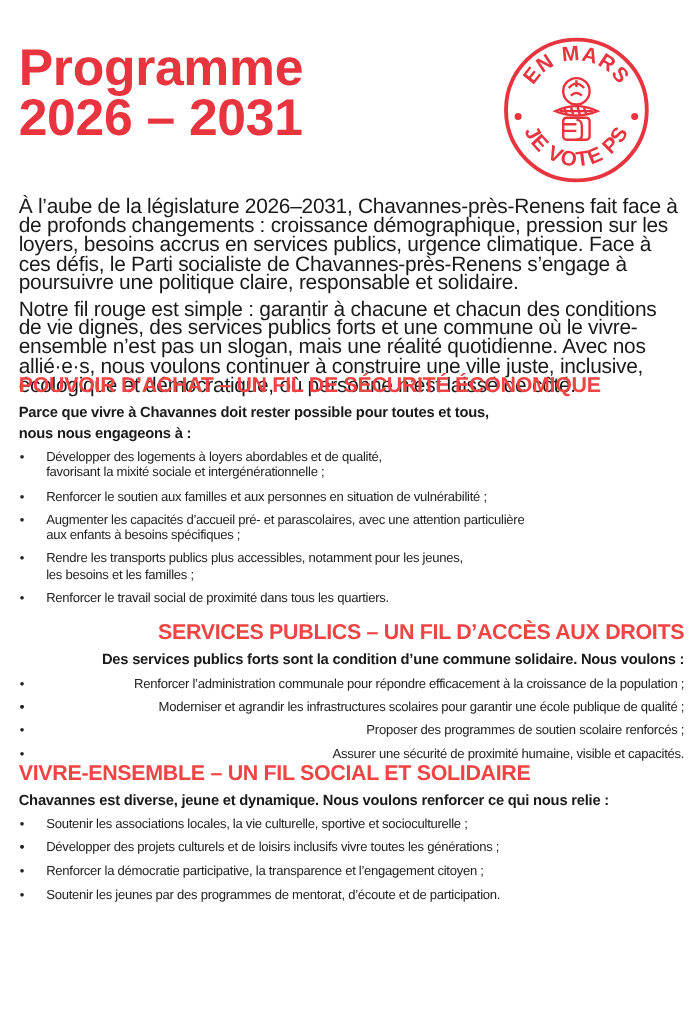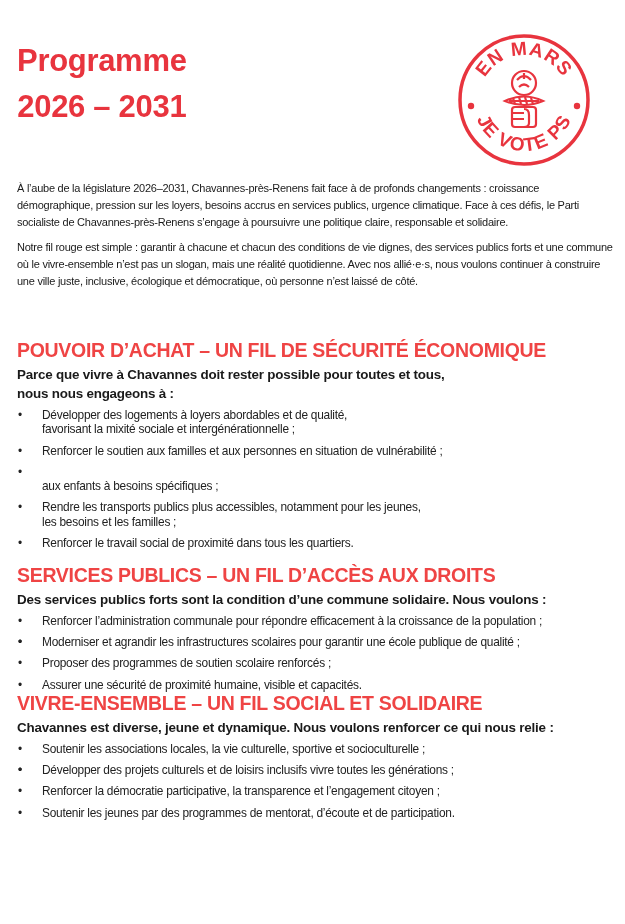--- a/index.html
+++ b/index.html
@@ -3,45 +3,45 @@
   <meta charset="utf-8">
   <style>
     html, body { margin: 0; padding: 0; background: #ffffff; }
     body {
       width: 625px; height: 924px; position: relative; overflow: hidden;
       font-family: "Liberation Sans", sans-serif; color: #1a1a1a;
     }
     .title {
       position: absolute; left: 17px; top: 38px; margin: 0;
       color: #e8343e; font-family: "Liberation Sans", sans-serif;
-      font-weight: bold; font-size: 31px; line-height: 46px; letter-spacing: -0.3px; text-align: center;
+      font-weight: bold; font-size: 47px; line-height: 46px; letter-spacing: -0.3px;
     }
     .logo { position: absolute; left: 457px; top: 33px; width: 134px; height: 134px; }
     .intro {
       position: absolute; left: 17px; top: 180px; width: 600px;
-      font-size: 11px; line-height: 17.2px; letter-spacing: -0.25px;
+      font-size: 19px; line-height: 17.2px; letter-spacing: -0.25px;
     }
     .intro p { margin: 0 0 7px 0; }
     .section { position: absolute; left: 17px; width: 605px; }
     .section h2 {
       margin: 0; color: #ef4444; font-size: 19.5px; line-height: 23px;
       font-weight: bold; letter-spacing: -0.3px;
     }
     .section .lead {
       margin: 3px 0 5px 0; font-weight: bold; font-size: 13.4px; line-height: 19px;
       letter-spacing: -0.2px;
     }
     .section ul { list-style: none; margin: 0; padding: 0; }
     .section li {
       position: relative; padding-left: 25px; font-size: 11.9px; line-height: 14.4px;
       letter-spacing: -0.25px; margin-bottom: 6.8px; color: #222;
     }
     .section li .bullet { position: absolute; left: 1px; top: 0; }
     #sec1 { top: 339px; }
-    #sec2 { top: 564px; }
+    #sec2 { top: 564px; text-align: right; }
     #sec3 { top: 692px; }
   </style>
 </head>
 <body>
 
 <h1 class="title">
   <span>Programme</span><br>
   <span>2026 – 2031</span>
 </h1>
 
@@ -78,21 +78,21 @@
 
 <section class="section" id="sec1">
   <h2>POUVOIR D’ACHAT – UN FIL DE SÉCURITÉ ÉCONOMIQUE</h2>
   <div class="lead">
     <span>Parce que vivre à Chavannes doit rester possible pour toutes et tous,</span><br>
     <span>nous nous engageons à :</span>
   </div>
   <ul>
     <li><span class="bullet">•</span><span>Développer des logements à loyers abordables et de qualité,</span><br><span>favorisant la mixité sociale et intergénérationnelle ;</span></li>
     <li><span class="bullet">•</span><span>Renforcer le soutien aux familles et aux personnes en situation de vulnérabilité ;</span></li>
-    <li><span class="bullet">•</span><br><span>aux enfants à besoins spécifiques ;</span></li>
+    <li><span class="bullet">•</span><span>Augmenter les capacités d’accueil pré- et parascolaires, avec une attention particulière</span><br><span>aux enfants à besoins spécifiques ;</span></li>
     <li><span class="bullet">•</span><span>Rendre les transports publics plus accessibles, notamment pour les jeunes,</span><br><span>les besoins et les familles ;</span></li>
     <li><span class="bullet">•</span><span>Renforcer le travail social de proximité dans tous les quartiers.</span></li>
   </ul>
 </section>
 
 <section class="section" id="sec2">
   <h2>SERVICES PUBLICS – UN FIL D’ACCÈS AUX DROITS</h2>
   <div class="lead">Des services publics forts sont la condition d’une commune solidaire. Nous voulons :</div>
   <ul>
     <li><span class="bullet">•</span><span>Renforcer l’administration communale pour répondre efficacement à la croissance de la population ;</span></li>

